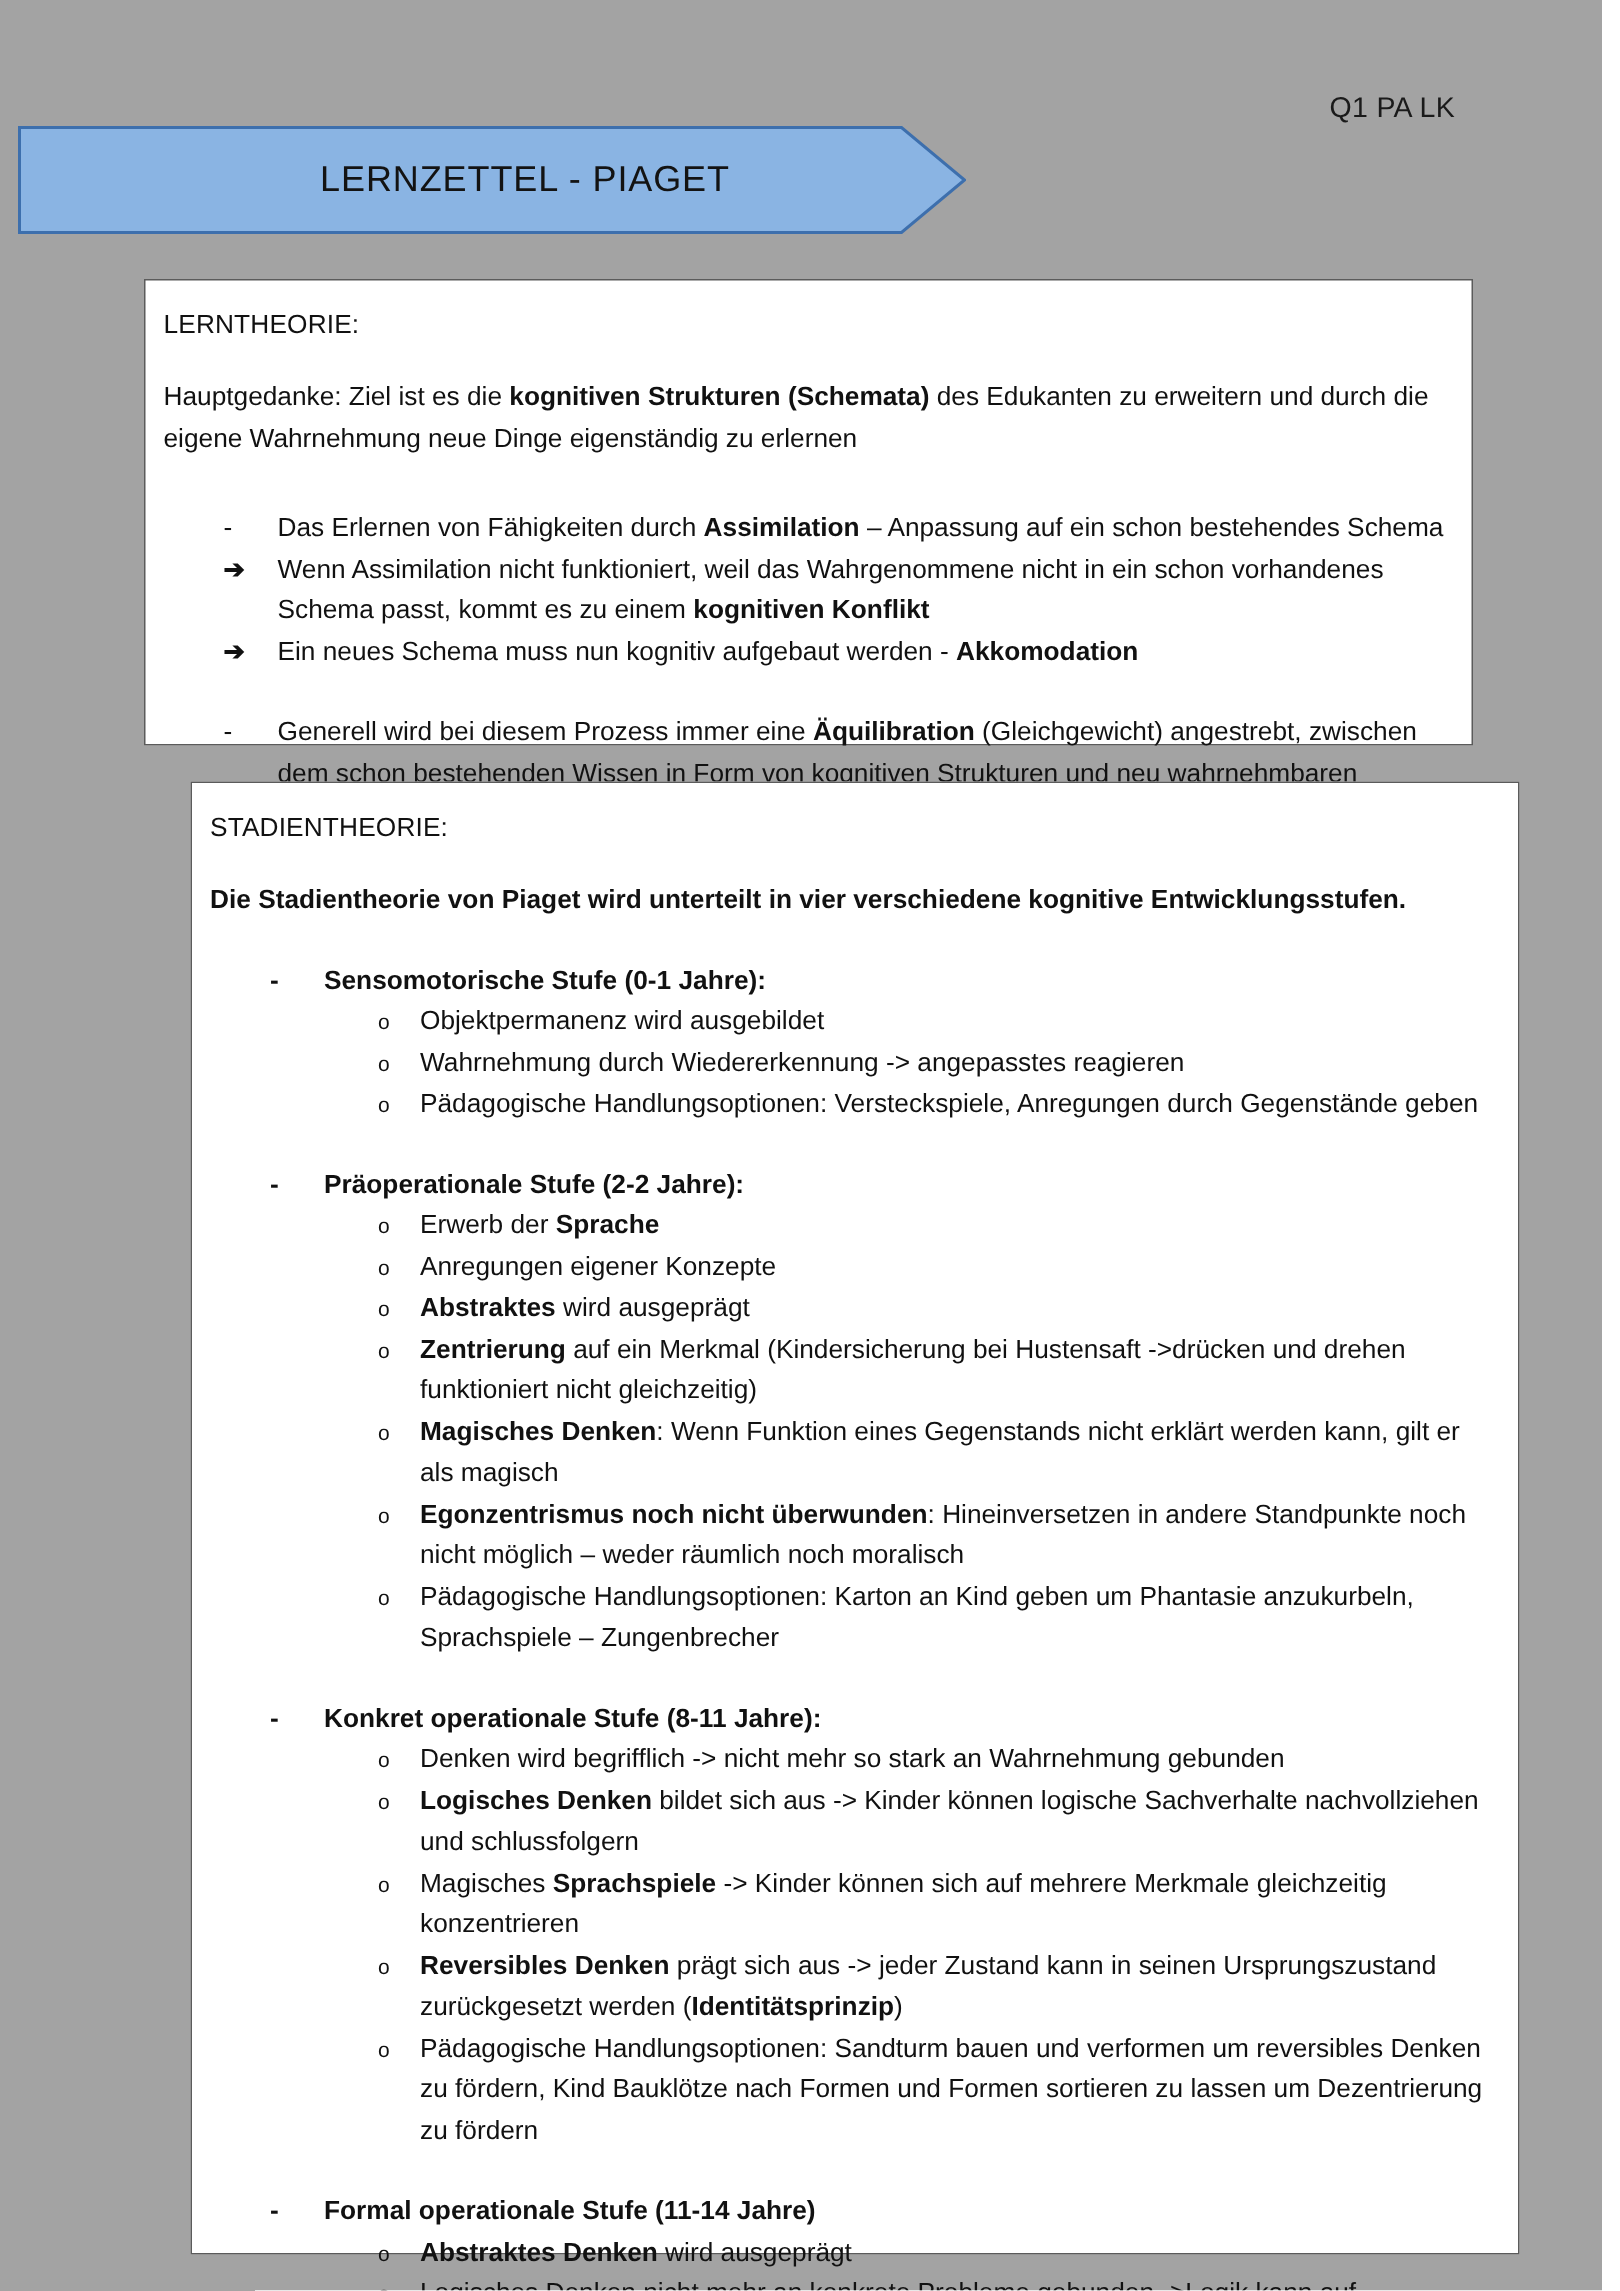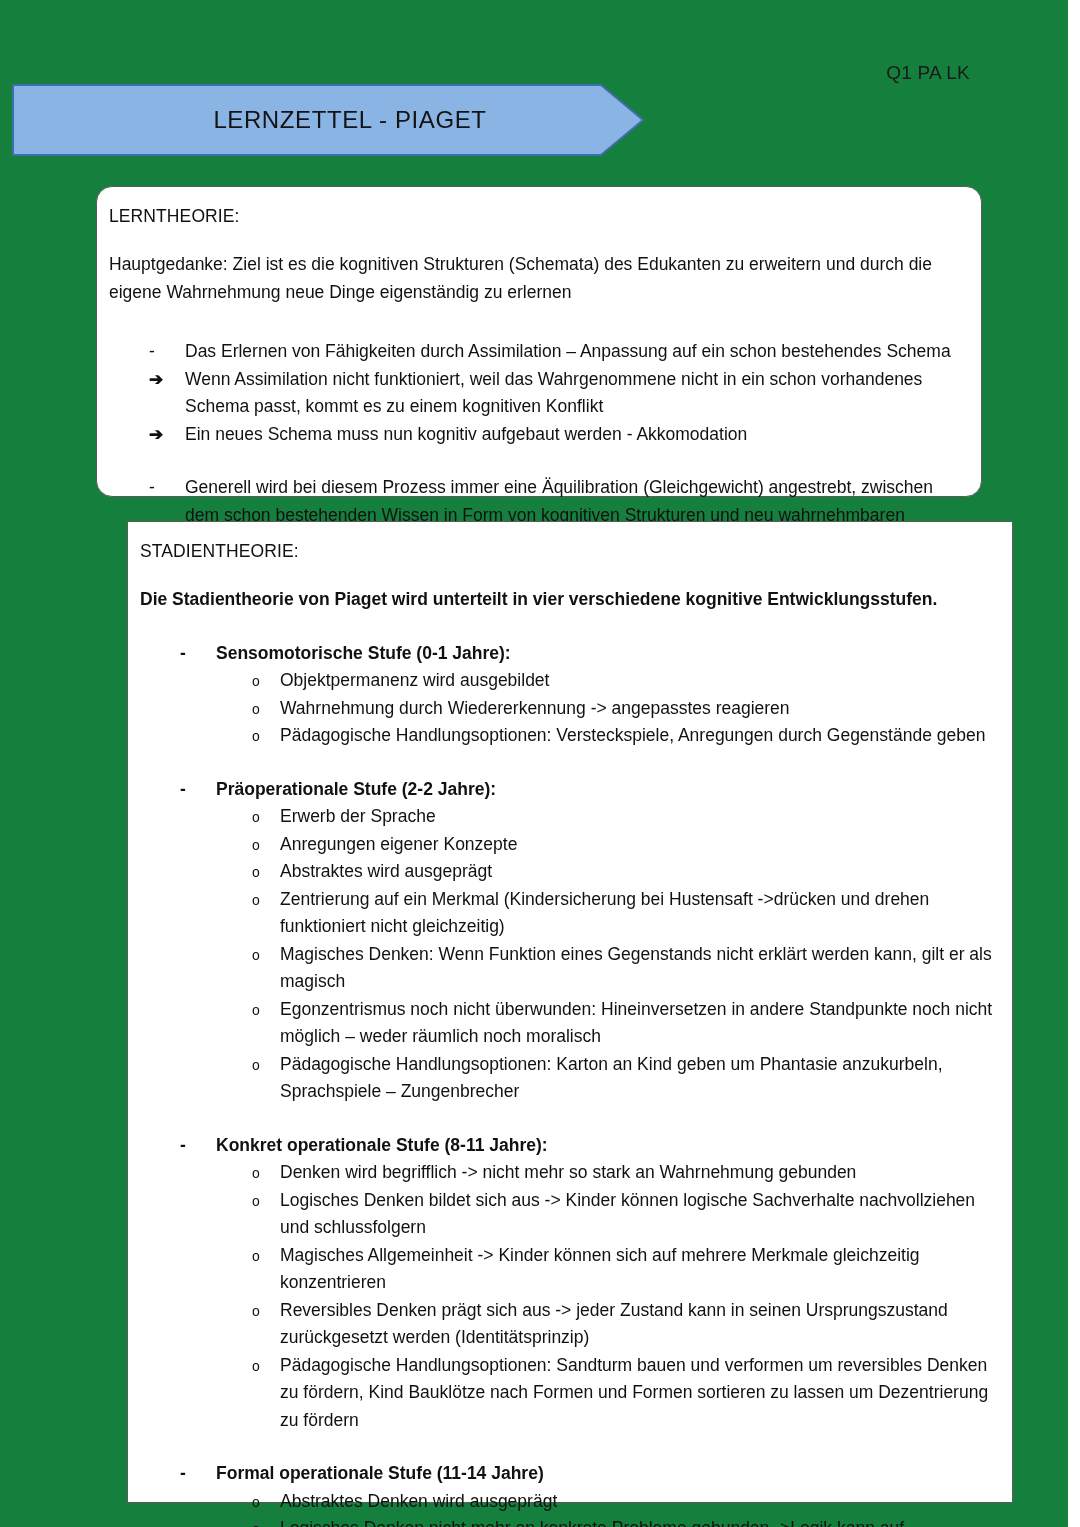--- a/index.html
+++ b/index.html
@@ -14,21 +14,21 @@
     font-family: "Liberation Sans", sans-serif;
     color: #000000;
     -webkit-font-smoothing: antialiased;
   }
 
   .page {
     position: relative;
     width: 1068px;
     height: 1527px;
     overflow: hidden;
-    background: #15803d;
+    background: #a3a3a3;
   }
 
   
   .doc-code {
     position: absolute;
     top: 62px;
     right: 98px;
     font-size: 19px;
     letter-spacing: .2px;
     color: #1a1a1a;
@@ -65,21 +65,21 @@
 
   
   .box {
     position: absolute;
     left: 96px;
     width: 886px;
     box-sizing: border-box;
     border: 1.3px solid #5b5b5b;
     background: #ffffff;
   }
-  #box-lerntheorie { top: 186px; height: 311px; border-radius: 16px; }
+  #box-lerntheorie { top: 186px; height: 311px; }
   #box-stadientheorie { top: 521px; height: 982px; margin-left: 31px; }
 
   .box-inner {
     padding: 16px 18px 10px 12px;
   }
 
   .box-title {
     font-size: 17.5px;
     line-height: 26px;
     color: #111;
@@ -144,21 +144,21 @@
   }
   ul.lvl2 > li .omark {
     position: absolute;
     left: 112px;
     top: 0;
     font-size: 14px;
     line-height: 28px;
     color: #111;
   }
 
-  b { font-weight: normal; }
+  b { font-weight: bold; }
 </style>
 </head>
 <body>
 
 <div class="page">
 
   <div class="doc-code">Q1 PA LK</div>
 
   <div class="banner-wrap">
     <svg class="banner-svg" viewBox="0 0 632 72" preserveAspectRatio="none">
@@ -221,21 +221,21 @@
             <li><span class="omark">o</span><span><b>Egonzentrismus noch nicht überwunden</b><span>: Hineinversetzen in andere Standpunkte noch nicht möglich – weder räumlich noch moralisch</span></span></li>
             <li><span class="omark">o</span><span><span>Pädagogische Handlungsoptionen: Karton an Kind geben um Phantasie anzukurbeln, Sprachspiele – Zungenbrecher</span></span></li>
           </ul>
           <div class="gap-md"></div>
           <ul class="lvl1">
             <li class="stage-head"><span class="marker">-</span><span>Konkret operationale Stufe (8-11 Jahre):</span></li>
           </ul>
           <ul class="lvl2">
             <li><span class="omark">o</span><span><span>Denken wird begrifflich -&gt; nicht mehr so stark an Wahrnehmung gebunden</span></span></li>
             <li><span class="omark">o</span><span><b>Logisches Denken</b><span> bildet sich aus -&gt; Kinder können logische Sachverhalte nachvollziehen und schlussfolgern</span></span></li>
-            <li><span class="omark">o</span><span><span>Magisches </span><b>Allgemeinheit</b><span> -&gt; Kinder können sich auf mehrere Merkmale gleichzeitig konzentrieren</span></span></li>
+            <li><span class="omark">o</span><span><span>Magisches </span><b>Sprachspiele</b><span> -&gt; Kinder können sich auf mehrere Merkmale gleichzeitig konzentrieren</span></span></li>
             <li><span class="omark">o</span><span><b>Reversibles Denken</b><span> prägt sich aus -&gt; jeder Zustand kann in seinen Ursprungszustand zurückgesetzt werden (</span><b>Identitätsprinzip</b><span>)</span></span></li>
             <li><span class="omark">o</span><span><span>Pädagogische Handlungsoptionen: Sandturm bauen und verformen um reversibles Denken zu fördern, Kind Bauklötze nach Formen und Formen sortieren zu lassen um Dezentrierung zu fördern</span></span></li>
           </ul>
           <div class="gap-md"></div>
           <ul class="lvl1">
             <li class="stage-head"><span class="marker">-</span><span>Formal operationale Stufe (11-14 Jahre)</span></li>
           </ul>
           <ul class="lvl2">
             <li><span class="omark">o</span><span><b>Abstraktes Denken</b><span> wird ausgeprägt</span></span></li>
             <li><span class="omark">o</span><span><span>Logisches Denken nicht mehr an konkrete Probleme gebunden -&gt;Logik kann auf Allgemeinheit bezogen werden</span></span></li>

